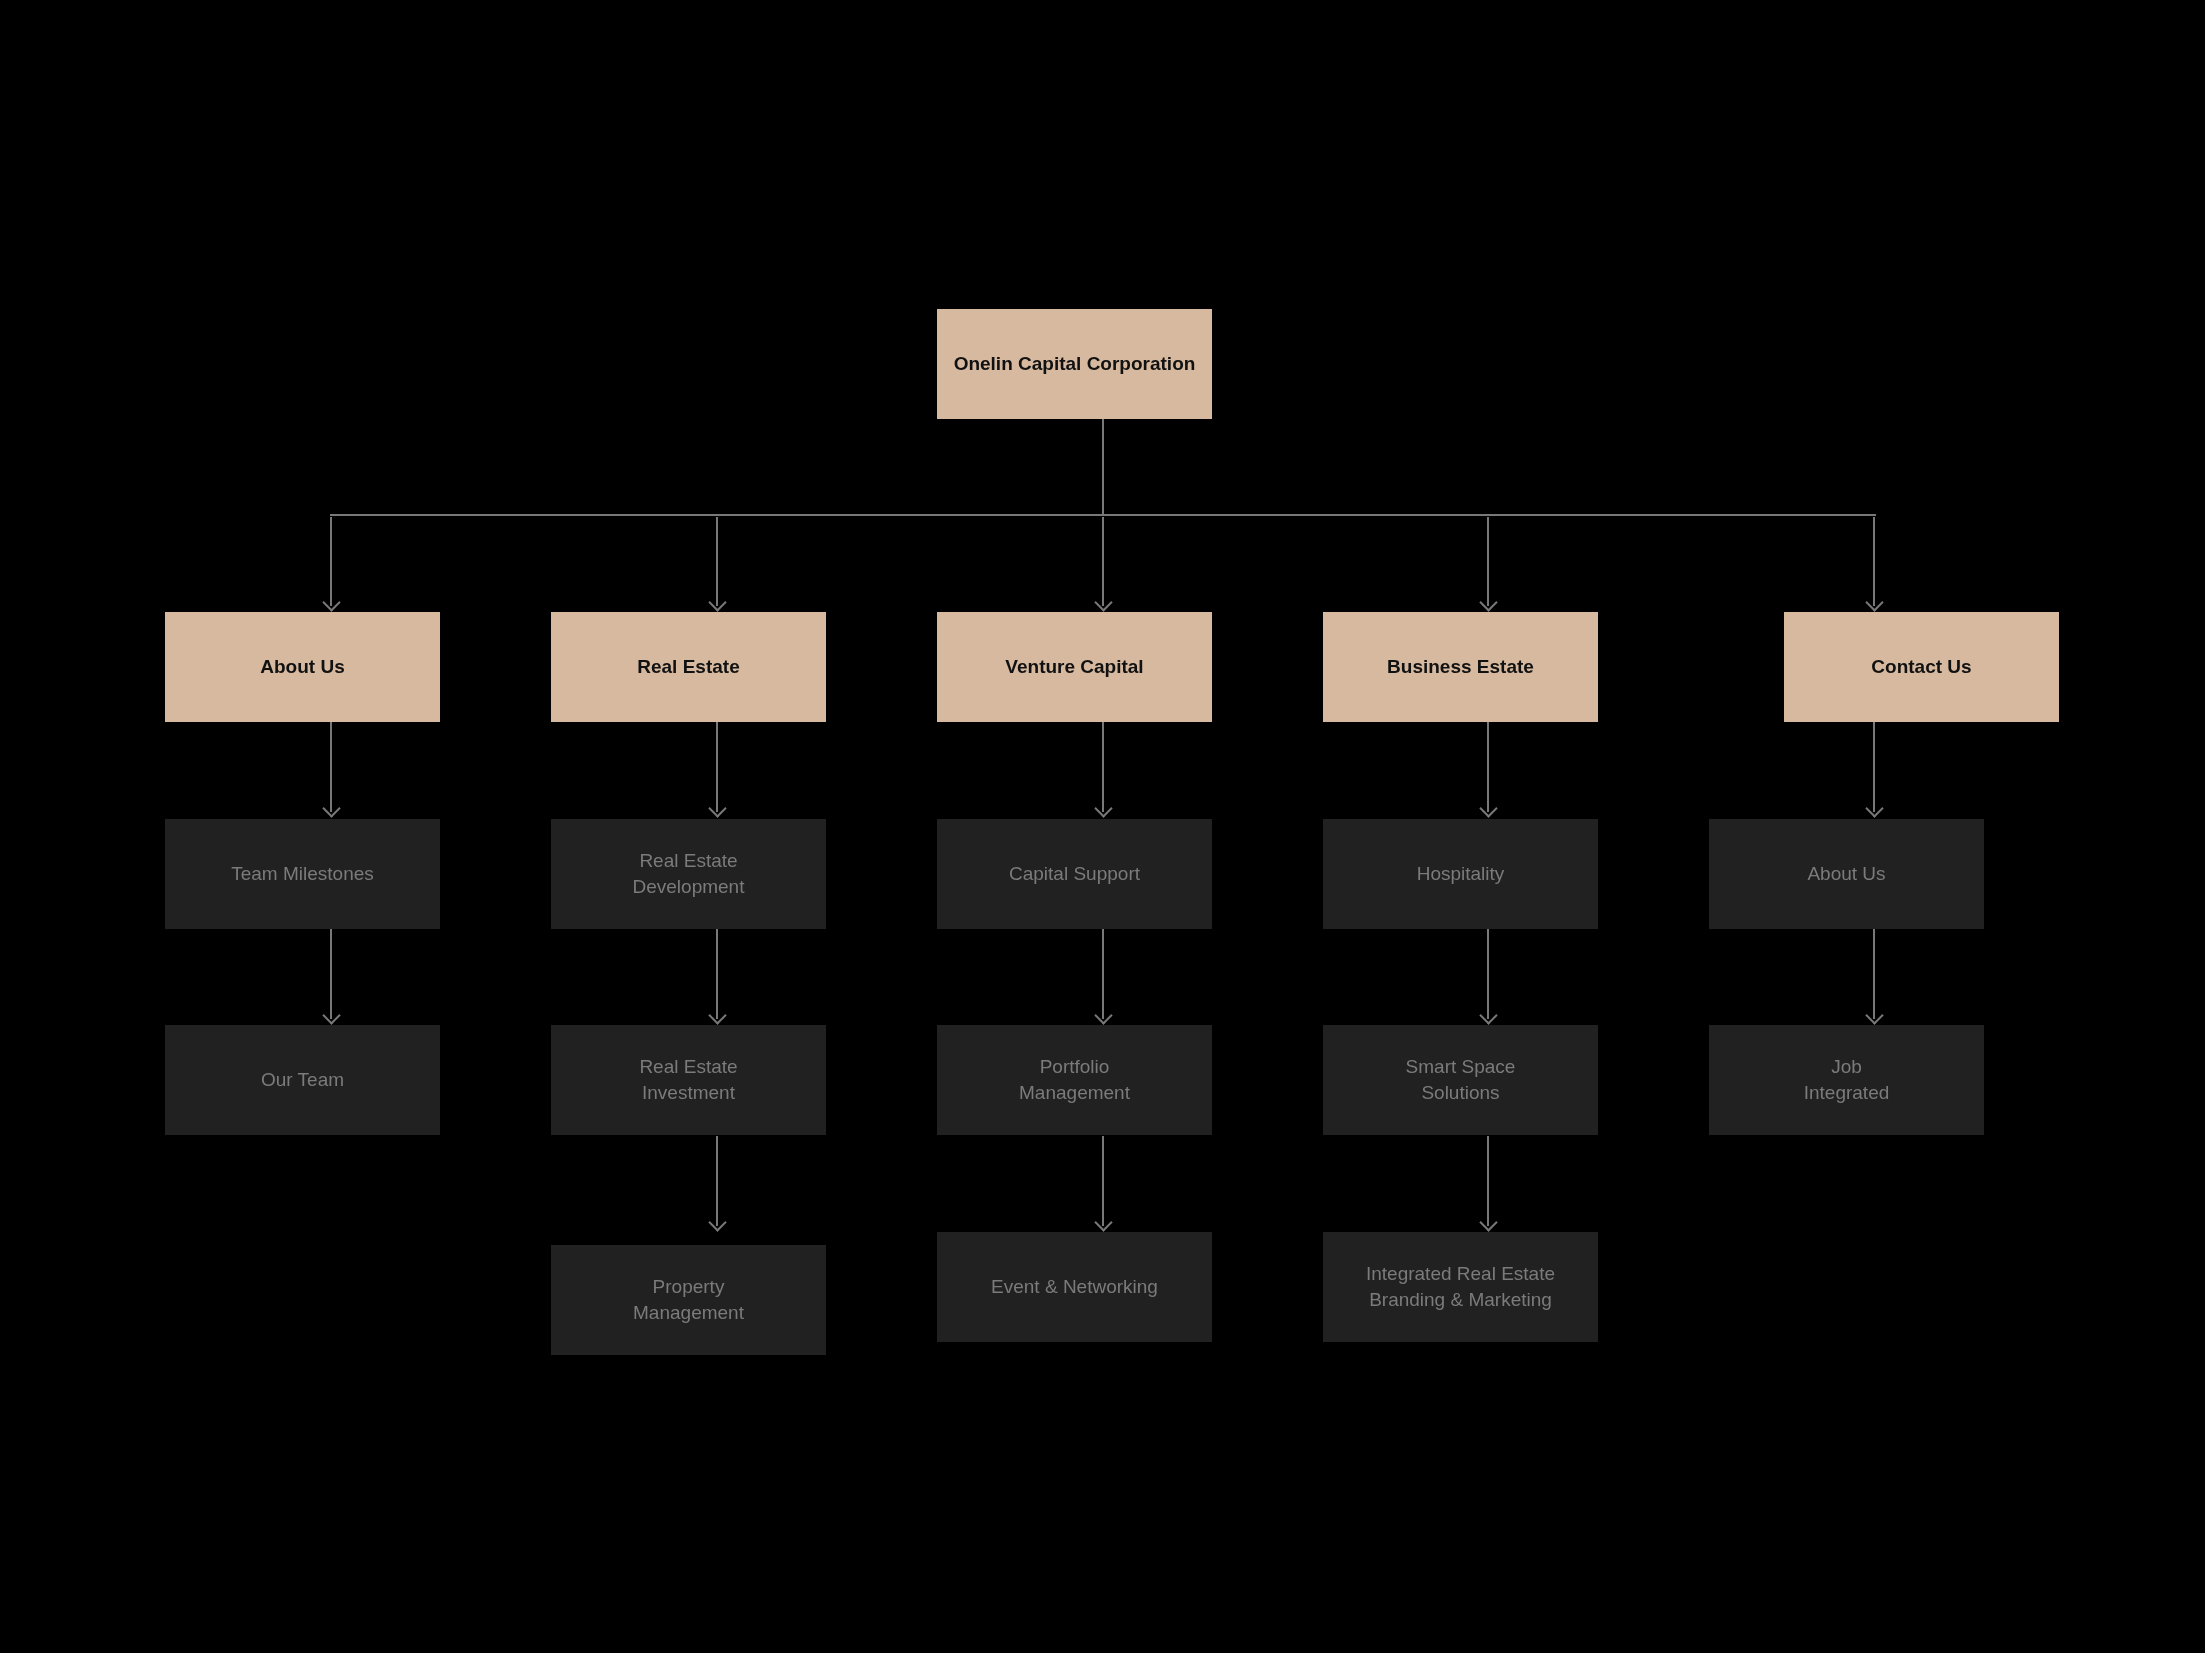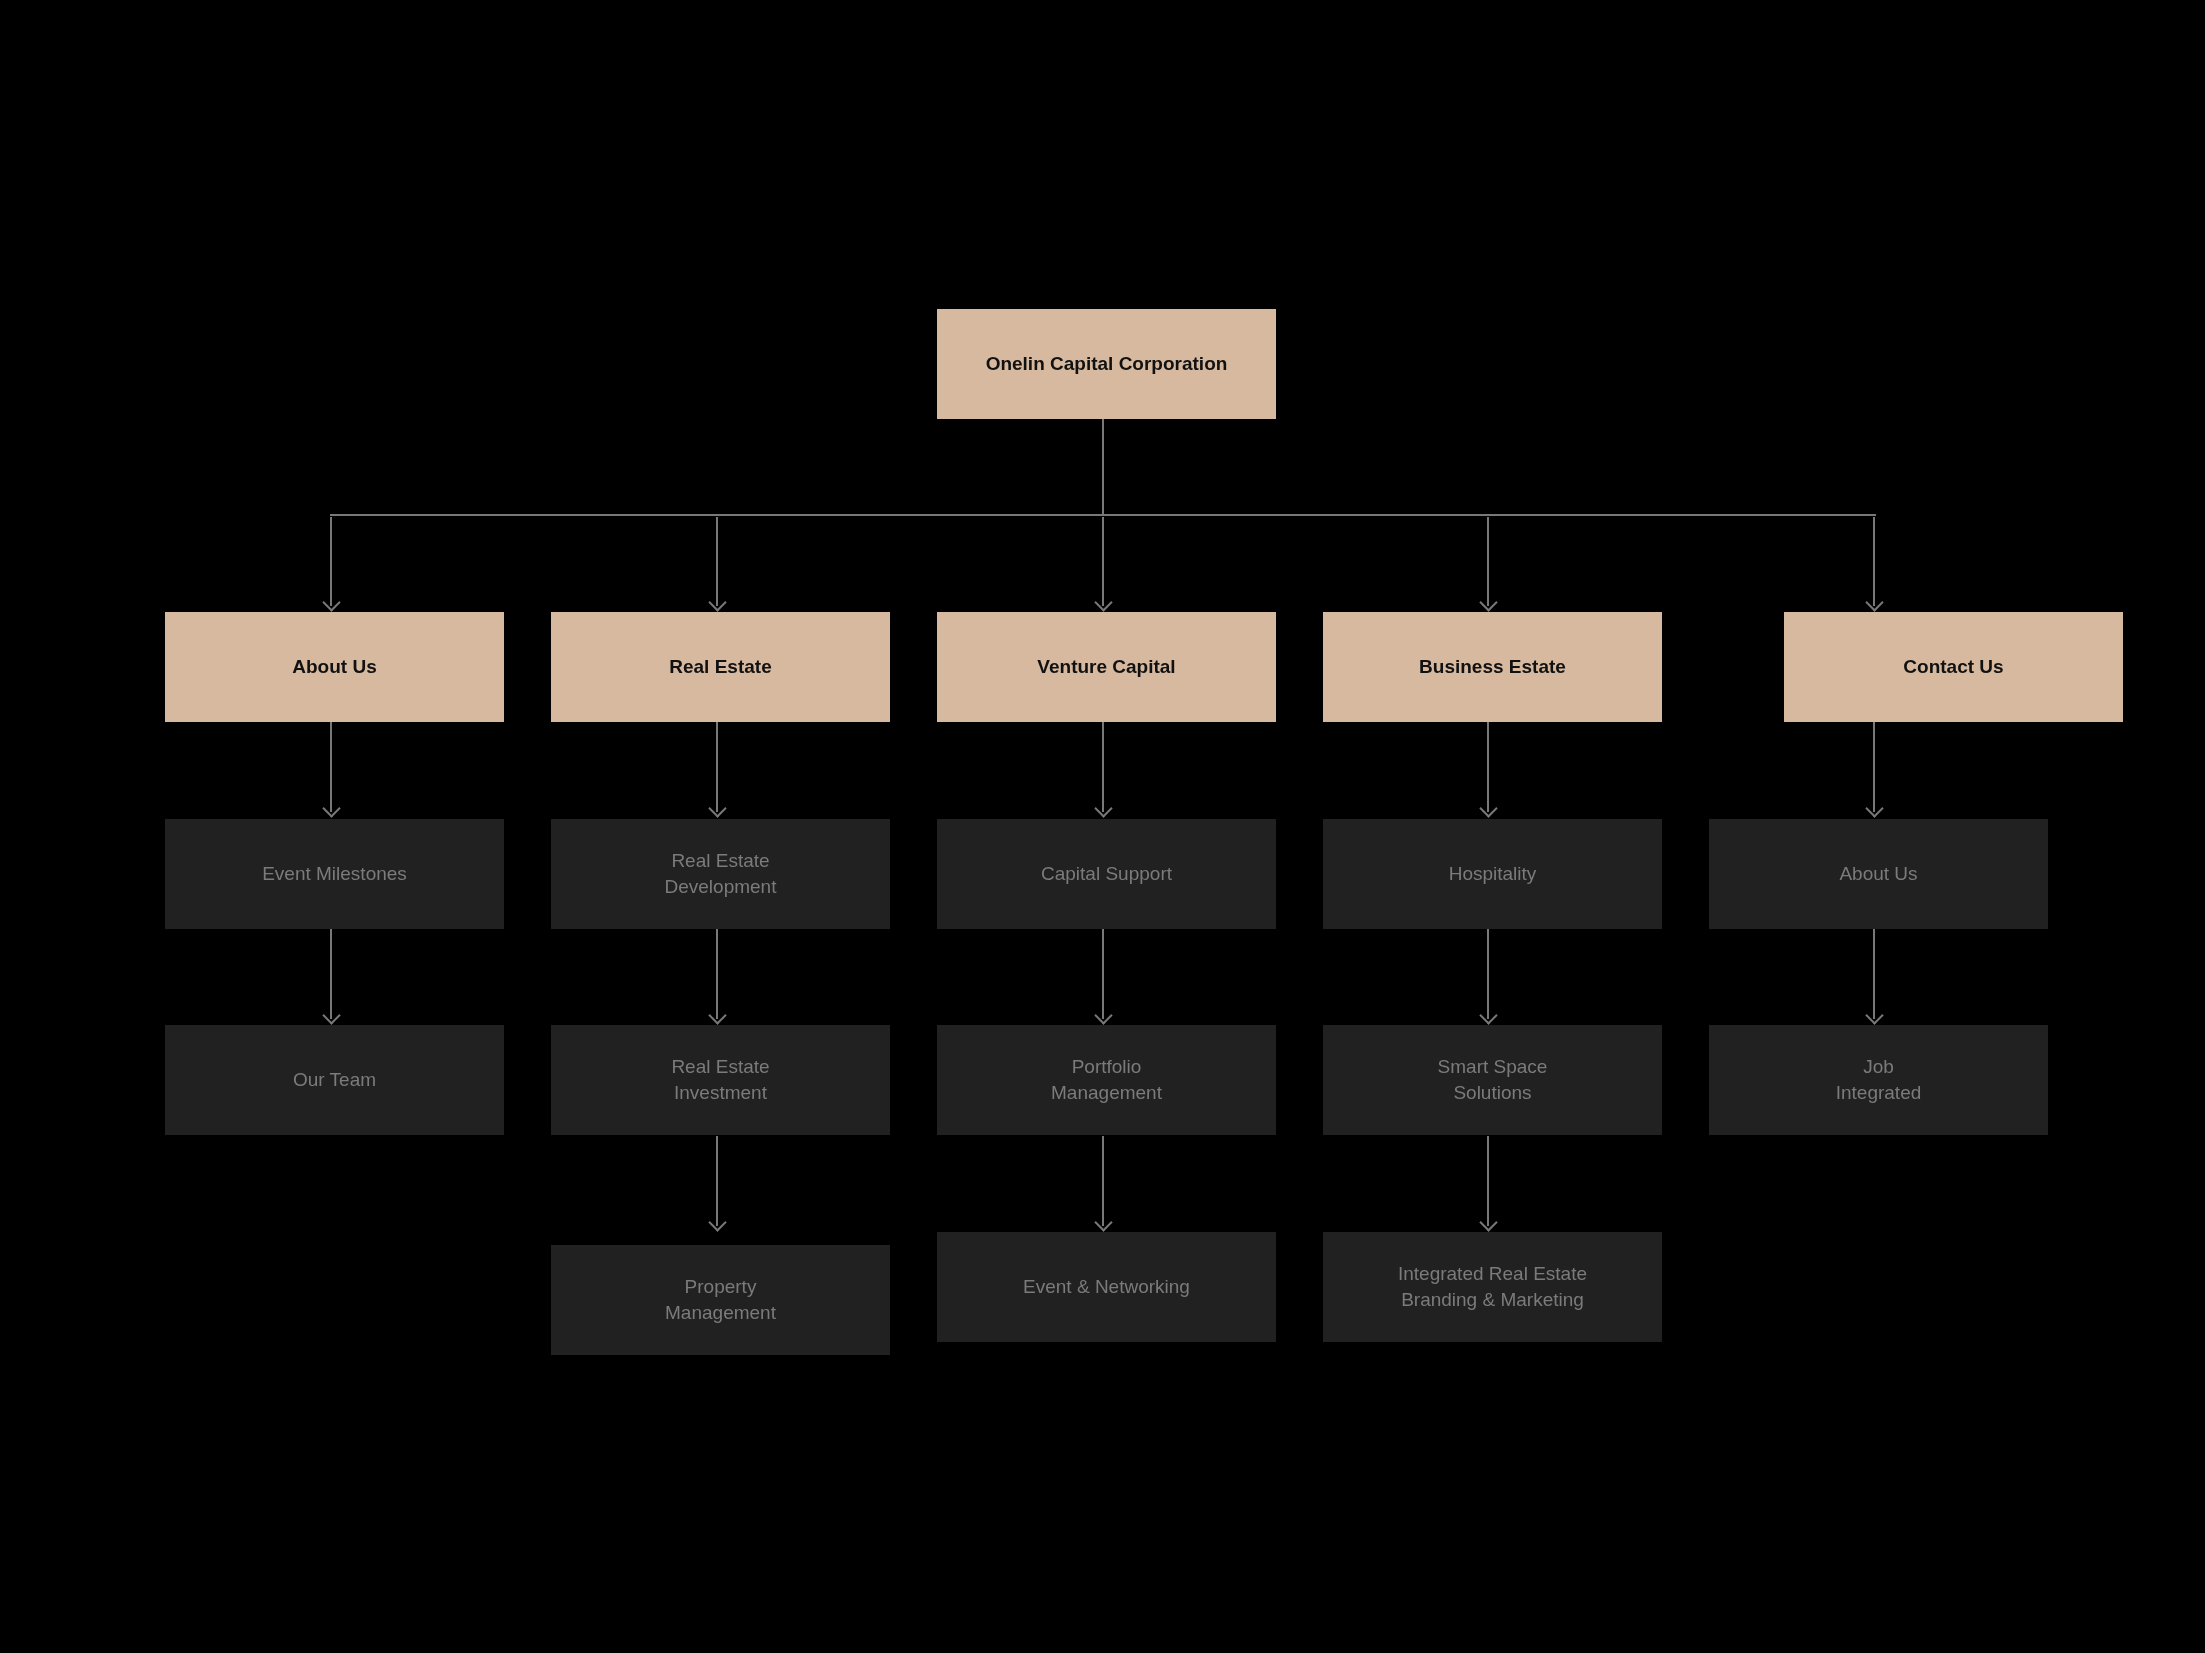--- a/index.html
+++ b/index.html
@@ -11,21 +11,21 @@
     --accent-text:#111111;
   }
   *{box-sizing:content-box;}
   html,body{margin:0;padding:0;background:var(--bg);}
   body{width:2205px;height:1654px;overflow:hidden;
        font-family:"Liberation Sans", sans-serif;}
   .canvas{position:relative;width:2205px;height:1654px;background:var(--bg);}
 
   
   .box{
-    position:absolute;width:339px;height:110px;
+    position:absolute;width:275px;height:110px;
     display:flex;align-items:center;justify-content:center;
     text-align:center;white-space:pre-line;line-height:1.35;
     font-size:19px;
   }
   .box.tan{background:var(--accent);color:var(--accent-text);font-weight:700;}
   .box.dark{background:var(--node-bg);color:var(--node-text);font-weight:400;}
 
   
   .line{position:absolute;width:2.2px;background:var(--line);}
   .hline{position:absolute;height:2.2px;background:var(--line);}
@@ -67,21 +67,21 @@
   <div class="line arrow" style="left:1487px;top:1136px;height:90px"></div>
 
   <div class="box tan" style="left:937px;top:309px">Onelin Capital Corporation</div>
 
   <div class="box tan" style="left:165px;top:612px">About Us</div>
   <div class="box tan" style="left:551px;top:612px">Real Estate</div>
   <div class="box tan" style="left:937px;top:612px">Venture Capital</div>
   <div class="box tan" style="left:1323px;top:612px">Business Estate</div>
   <div class="box tan" style="left:1784px;top:612px">Contact Us</div>
 
-  <div class="box dark" style="left:165px;top:819px">Event Milestones</div>
+  <div class="box dark" style="left:165px;top:819px">Team Milestones</div>
   <div class="box dark" style="left:551px;top:819px">Real Estate
 Development</div>
   <div class="box dark" style="left:937px;top:819px">Capital Support</div>
   <div class="box dark" style="left:1323px;top:819px">Hospitality</div>
   <div class="box dark" style="left:1709px;top:819px">About Us</div>
 
   <div class="box dark" style="left:165px;top:1025px">Our Team</div>
   <div class="box dark" style="left:551px;top:1025px">Real Estate
 Investment</div>
   <div class="box dark" style="left:937px;top:1025px">Portfolio

